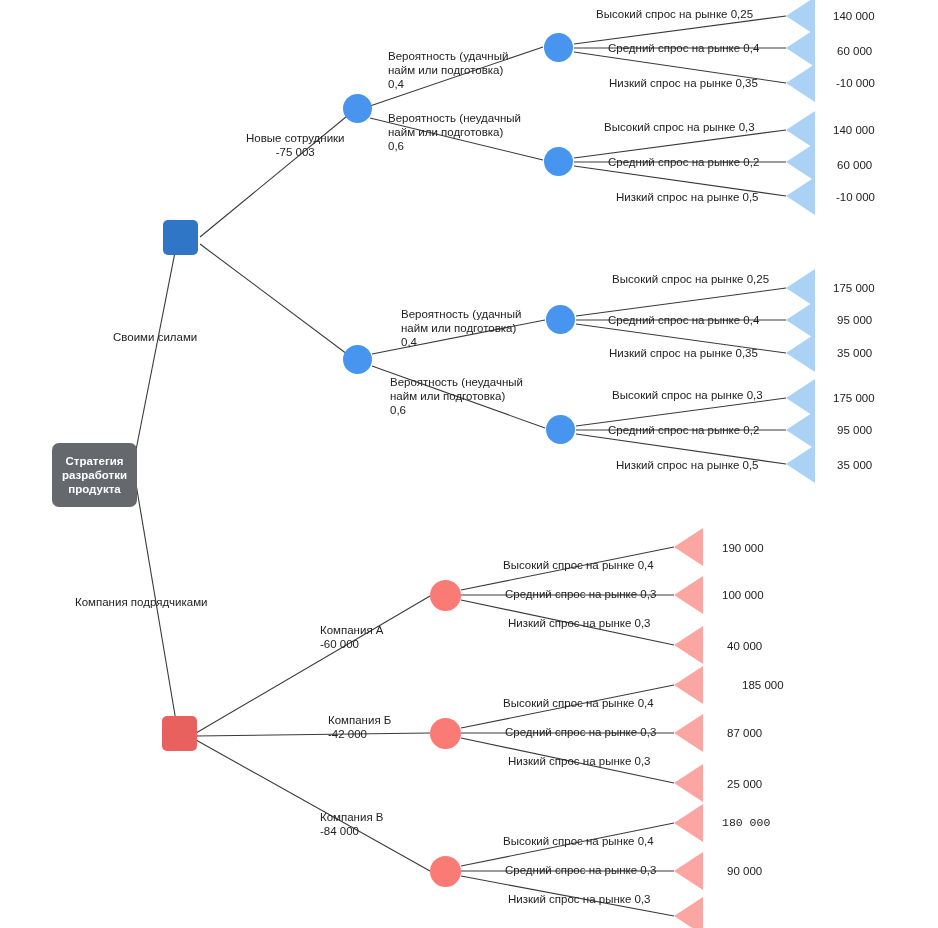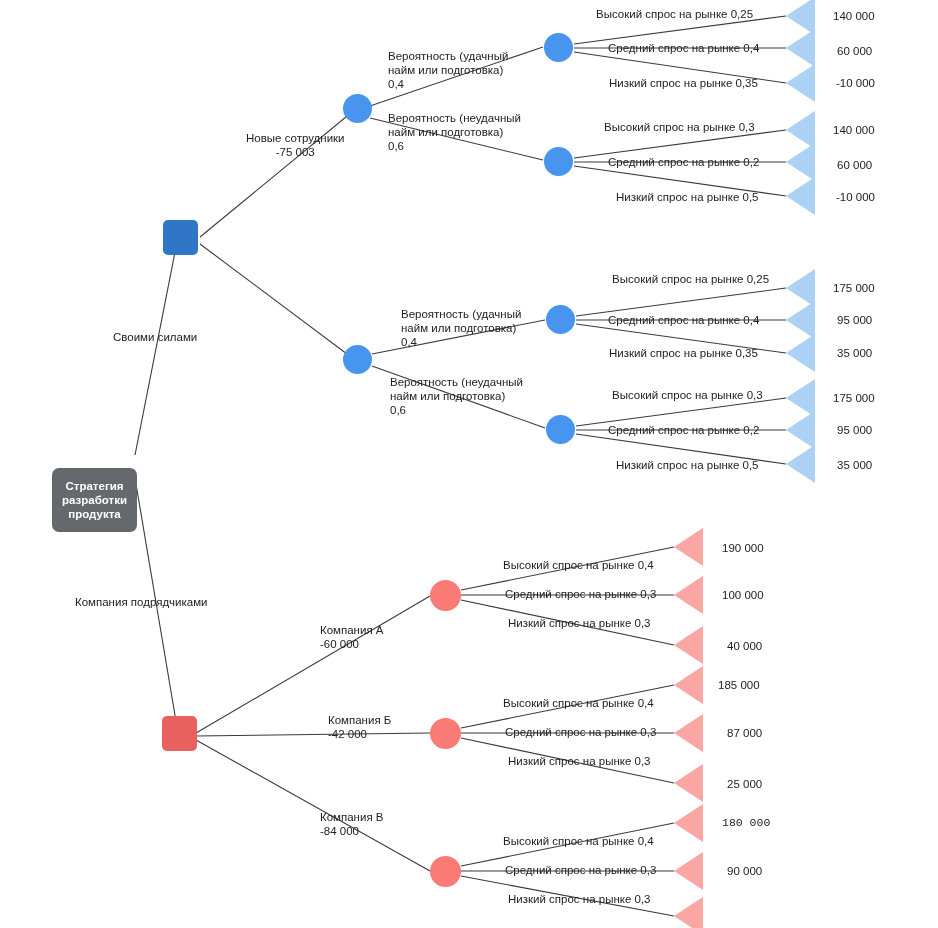--- a/index.html
+++ b/index.html
@@ -78,21 +78,21 @@
       <path d="M461 728 L674 685"></path>
       <path d="M461 733 L674 733"></path>
       <path d="M461 738 L674 783"></path>
 
       <path d="M461 866 L674 823"></path>
       <path d="M461 871 L674 871"></path>
       <path d="M461 876 L674 916"></path>
     </g>
   </svg>
 
-  <div class="root-node" style="left:52px;top:468px;width:85px;height:64px;">
+  <div class="root-node" style="left:52px;top:443px;width:85px;height:64px;">
     <span>Стратегия
 разработки
 продукта</span>
   </div>
 
   <div class="sq blue" style="left:163px;top:220px;width:35px;height:35px;"></div>
   <div class="sq red" style="left:162px;top:716px;width:35px;height:35px;"></div>
 
   <div class="circ blue" style="left:343px;top:94px;width:29px;height:29px;"></div>
   <div class="circ blue" style="left:343px;top:345px;width:29px;height:29px;"></div>
@@ -192,21 +192,21 @@
   <div class="val" style="left:837px;top:346px;">35 000</div>
 
   <div class="val" style="left:833px;top:391px;">175 000</div>
   <div class="val" style="left:837px;top:423px;">95 000</div>
   <div class="val" style="left:837px;top:458px;">35 000</div>
 
   <div class="val" style="left:722px;top:541px;">190 000</div>
   <div class="val" style="left:722px;top:588px;">100 000</div>
   <div class="val" style="left:727px;top:639px;">40 000</div>
 
-  <div class="val" style="left:718px;top:678px;text-align:center;">185 000</div>
+  <div class="val" style="left:742px;top:678px;text-align:center;">185 000</div>
   <div class="val" style="left:727px;top:726px;">87 000</div>
   <div class="val" style="left:727px;top:777px;">25 000</div>
 
   <div class="val" style="left:722px;top:816px;font-family:Liberation Mono, monospace;">180 000</div>
   <div class="val" style="left:727px;top:864px;">90 000</div>
   <div class="val" style="left:727px;top:913px;margin-top:48px;">30 000</div>
 
 </div>
 
 </body></html>

